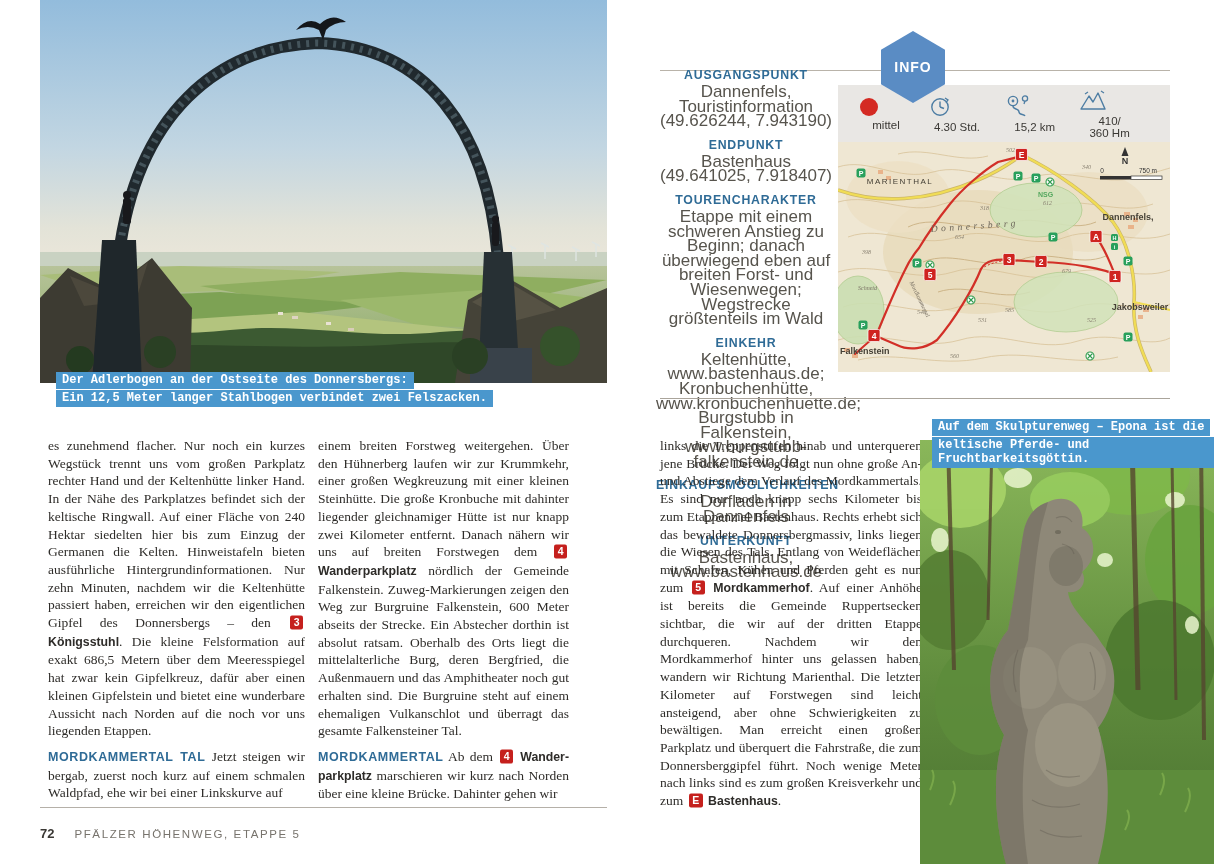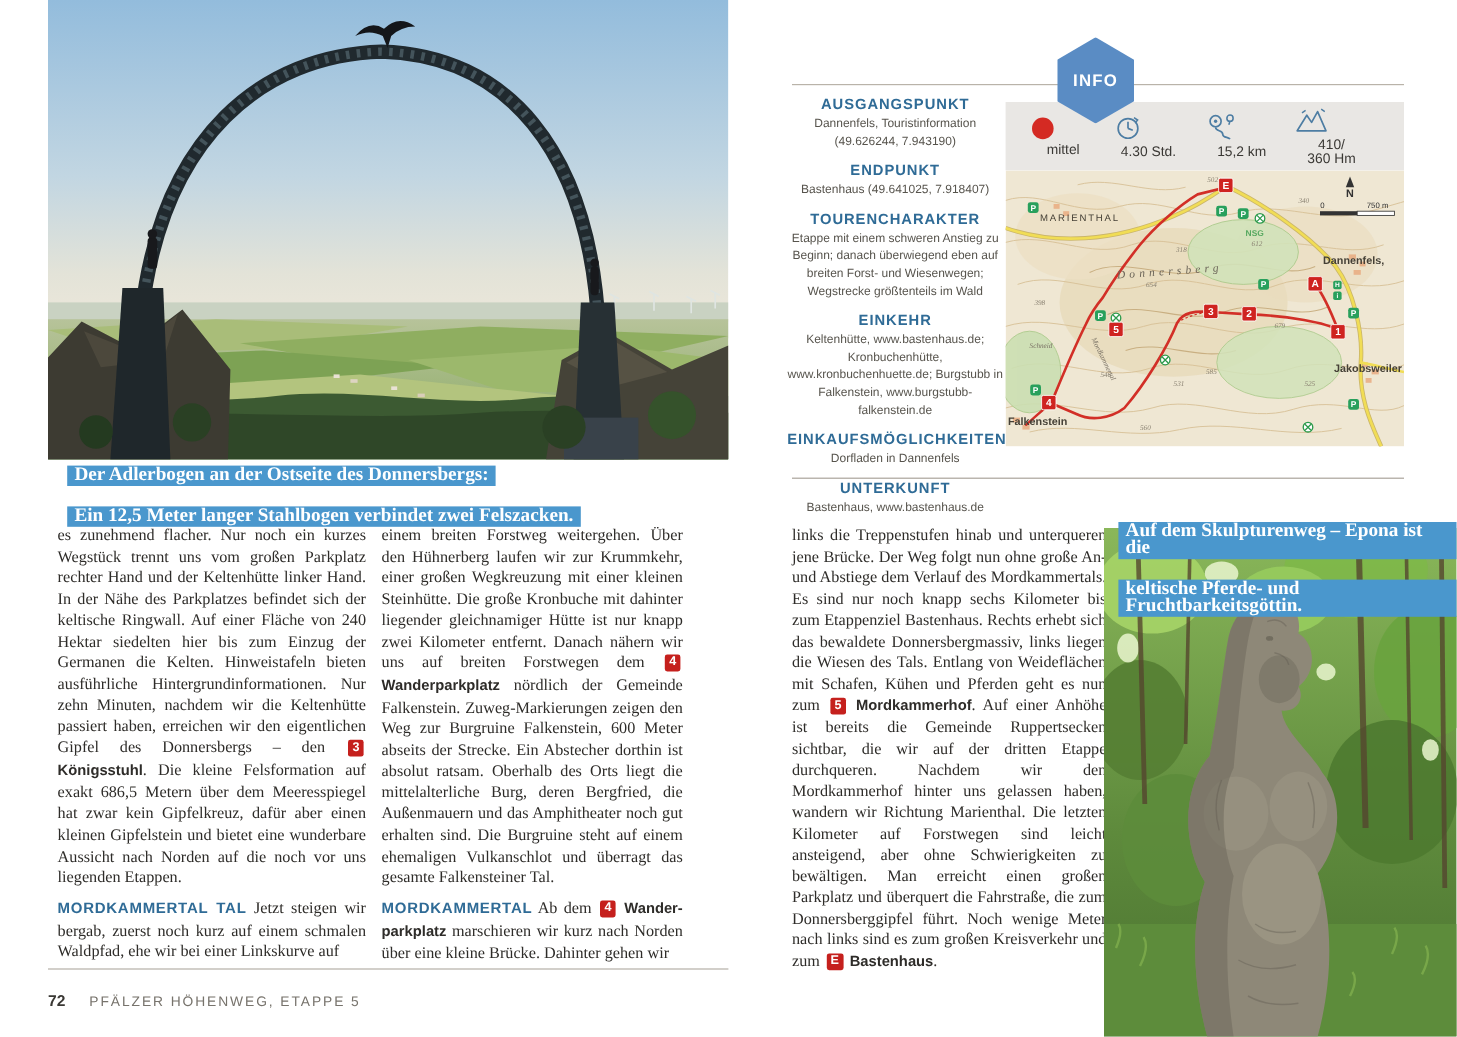--- a/index.html
+++ b/index.html
@@ -4,22 +4,22 @@
 <style>
   html,body{margin:0;padding:0;background:#fff;}
   .stage{position:relative;width:1214px;height:864px;background:#ffffff;overflow:hidden;
          font-family:"Liberation Serif",serif;color:#2e2c29;}
   
   .photo-arch{position:absolute;left:40px;top:0;width:567px;height:383px;margin:0;}
   .photo-arch svg{display:block;width:567px;height:383px;}
   .caption{position:absolute;display:flex;flex-direction:column;align-items:flex-start;gap:1px;z-index:5;}
   .caption-arch{left:16px;top:372px;}
   .cap-line{display:inline-block;background:#4a97cd;color:#fff;
-            font-family:Liberation Serif, serif;font-weight:bold;font-size:16px;
-            line-height:14px;padding:1px 6px 2px 6px;margin-top:16px;}
+            font-family:Liberation Mono, monospace;font-weight:bold;font-size:12px;
+            line-height:14px;padding:1px 6px 2px 6px;}
   .col{position:absolute;top:437px;text-align:justify;font-size:13.5px;line-height:17.7px;}
   .col p{margin:0;}
   .col p + p{margin-top:8px;}
   .col-1{left:48px;width:257px;}
   .col-2{left:318px;width:251px;}
   .col-3{left:660px;top:437px;width:262px;}
   .seg-normal{font-family:"Liberation Serif",serif;}
   .seg-bold{font-family:"Liberation Sans",sans-serif;font-weight:bold;font-size:12.3px;}
   .seg-heading{font-family:"Liberation Sans",sans-serif;font-weight:bold;font-size:12.5px;
                color:#2f6b96;letter-spacing:.6px;}
@@ -32,25 +32,25 @@
   .page-num{font-weight:bold;font-size:13px;color:#3a3834;}
   .footer-label{font-size:11.5px;letter-spacing:1.6px;color:#77736c;}
   
   .info-rule{position:absolute;left:660px;top:70px;width:510px;height:1px;background:#b9b3a9;}
   .divider{position:absolute;left:660px;top:398px;width:510px;height:1px;background:#aaa49b;}
   .info-badge{position:absolute;left:881px;top:31px;width:64px;height:72px;background:#5a8cc4;
               clip-path:polygon(50% 0,100% 26%,100% 74%,50% 100%,0 74%,0 26%);
               display:flex;align-items:center;justify-content:center;z-index:4;}
   .info-badge span{color:#fff;font-family:"Liberation Sans",sans-serif;font-weight:bold;
                    font-size:14px;letter-spacing:1px;}
-  .info-col{position:absolute;left:656px;top:80px;width:180px;text-align:center;
+  .info-col{position:absolute;left:656px;top:68px;width:180px;text-align:center;
             font-family:"Liberation Sans",sans-serif;}
   .info-section{margin-bottom:9px;}
   .info-section h3{margin:0 0 3px 0;color:#2f6b96;font-size:12.3px;letter-spacing:.8px;font-weight:bold;}
-  .info-section p{margin:0;color:#57544d;font-size:10px;line-height:14.6px;}
+  .info-section p{margin:0;color:#57544d;font-size:17px;line-height:14.6px;}
   
   .stats-bar{position:absolute;left:838px;top:85px;width:332px;height:57px;background:#e9e7e4;
              display:flex;justify-content:space-evenly;align-items:center;padding-right:40px;box-sizing:border-box;}
   .stat{display:flex;flex-direction:column;align-items:center;gap:3px;}
   .stat-label{font-family:"Liberation Sans",sans-serif;font-size:11.5px;color:#3a3834;
               text-align:center;white-space:pre-line;line-height:12.5px;padding-left:34px;}
   .difficulty-dot{width:18px;height:18px;border-radius:50%;background:#d42a23;margin-top:3px;}
   .stat svg{display:block;}
   
   .map{position:absolute;left:838px;top:142px;width:332px;height:230px;}

